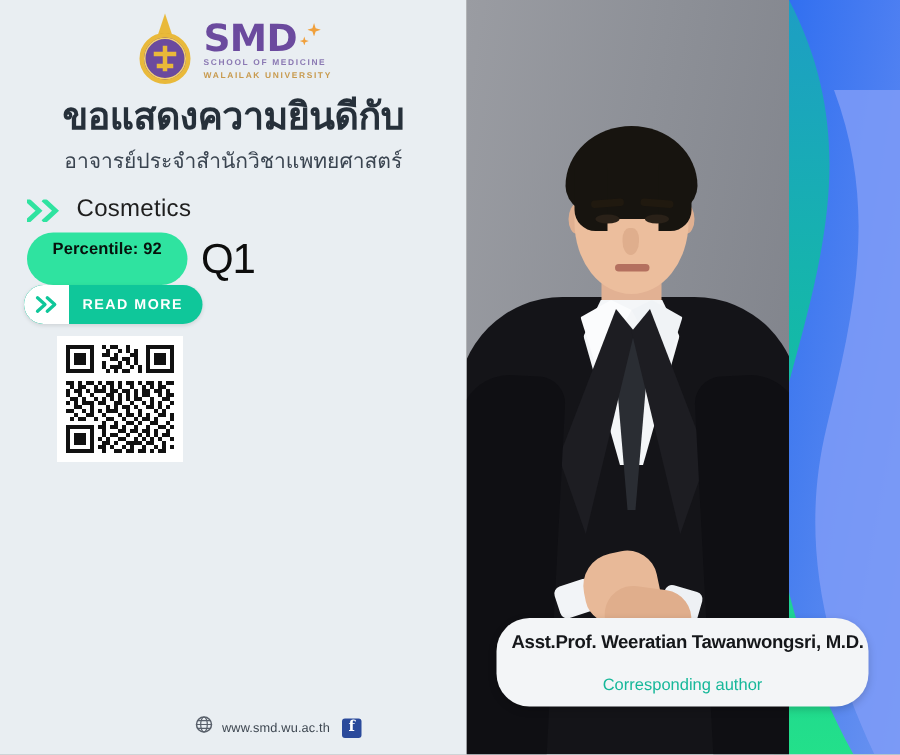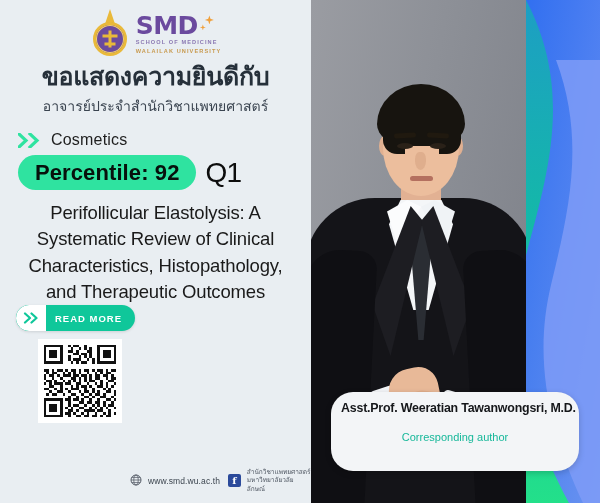--- a/index.html
+++ b/index.html
@@ -57,41 +57,41 @@
      clip-path:polygon(50% 0,62% 38%,100% 50%,62% 62%,50% 100%,38% 62%,0 50%,38% 38%); }
   .smd-spark i:nth-child(2){ left:1px; top:11px; width:6px; height:6px;
      clip-path:polygon(50% 0,62% 38%,100% 50%,62% 62%,50% 100%,38% 62%,0 50%,38% 38%); }
   .smd-sub1, .smd-sub2 {
     font-size:5.6px; letter-spacing:1.1px; color:#8b79b3; font-weight:bold; line-height:1.45;
   }
   .smd-sub2 { color:#c89a4e; }
 
   
   .thai-head {
-    font-family:Liberation Mono, monospace;
+    font-family:Liberation Serif, serif;
     font-size:25px; font-weight:bold; color:#26303a;
     letter-spacing:-0.3px; line-height:1.15; margin-top:2px;
   }
   .thai-sub {
-    font-family:Liberation Mono, monospace;
+    font-family:Liberation Sans, sans-serif;
     font-size:14px; color:#3a4450; line-height:1.45; text-align:center;
     margin-top:3px;
   }
 
   
   .cat-row { display:flex; align-items:center; gap:7px; align-self:flex-start; margin:14px 0 0 18px; }
   .chev-sm { display:flex; gap:1px; }
   .chev-sm svg { display:block; }
   .cat-label { font-size:16px; color:#1e1e1e; letter-spacing:.2px; }
 
   
   .pct-row { display:flex; align-items:center; gap:9px; align-self:flex-start; margin:6px 0 0 18px; }
   .pct-badge {
-    background:#2fe3a0; color:#07110c; font-weight:bold; font-size:22px;
-    border-radius:30px; padding:5px 17px 4px 17px; letter-spacing:.1px;
+    background:#2fe3a0; color:#07110c; font-weight:bold; font-size:11px;
+    border-radius:30px; padding:5px 17px 18px 17px; letter-spacing:.1px;
   }
   .q-label { font-size:28px; font-weight:normal; color:#0d0d0d; letter-spacing:-0.8px; line-height:1; }
 
   
   .art-title {
     font-size:18.5px; color:#1a1a1a; text-align:center; line-height:1.42;
     margin-top:10px; padding:0 14px; letter-spacing:-0.15px;
   }
 
   
@@ -163,21 +163,21 @@
   .arm-l { position:absolute; left:-10px; top:250px; width:70px; height:255px; background:#0f0f13; border-radius:34px 18px 0 0; transform:rotate(3deg); }
   .arm-r { position:absolute; left:158px; top:250px; width:70px; height:255px; background:#0f0f13; border-radius:18px 34px 0 0; transform:rotate(-3deg); }
   .cuff-l { position:absolute; left:60px; top:388px; width:26px; height:22px; background:#f2f4f7; border-radius:5px; transform:rotate(-18deg); }
   .cuff-r { position:absolute; left:130px; top:392px; width:26px; height:22px; background:#eef1f4; border-radius:5px; transform:rotate(16deg); }
   .hand-a { position:absolute; left:78px; top:368px; width:50px; height:46px; background:#e8b998; border-radius:22px 20px 16px 18px; transform:rotate(-12deg); }
   .hand-b { position:absolute; left:92px; top:392px; width:58px; height:38px; background:#e0ae8c; border-radius:20px; transform:rotate(8deg); }
 
   
   .name-card {
     position:absolute; left:20px; bottom:32px; width:248px;
-    background:#f3f5f7; border-radius:22px; padding:9px 10px 28px;
+    background:#f3f5f7; border-radius:22px; padding:9px 10px 8px;
     text-align:center; box-shadow:0 2px 6px rgba(0,0,0,.18);
     z-index:9;
   }
   .name-main { font-size:12.4px; font-weight:bold; color:#15171a; letter-spacing:-0.2px; white-space:nowrap; }
   .name-sub { font-size:11px; color:#17b89a; margin-top:16px; }
 </style>
 </head>
 <body>
 
 <div class="poster">
@@ -215,21 +215,20 @@
         </svg>
       </span>
       <span class="cat-label">Cosmetics</span>
     </div>
 
     <div class="pct-row">
       <span class="pct-badge">Percentile:  92</span>
       <span class="q-label">Q1</span>
     </div>
 
-    <div class="art-title">Perifollicular Elastolysis: A Systematic Review of Clinical Characteristics, Histopathology, and Therapeutic Outcomes</div>
 
     <div class="read-more">
       <span class="rm-circle">
         <svg width="17" height="12" viewBox="0 0 17 12">
           <path d="M2 1.5 L7 6 L2 10.5" fill="none" stroke="#0fc79a" stroke-width="2.2" stroke-linecap="round" stroke-linejoin="round"></path>
           <path d="M8.5 1.5 L13.5 6 L8.5 10.5" fill="none" stroke="#0fc79a" stroke-width="2.2" stroke-linecap="round" stroke-linejoin="round"></path>
         </svg>
       </span>
       <span class="rm-text">READ MORE</span>
     </div>
@@ -414,24 +413,20 @@
     <div class="footer-row">
       <span class="globe-ico">
         <svg width="12" height="12" viewBox="0 0 12 12">
           <circle cx="6" cy="6" r="5" fill="none" stroke="#59606b" stroke-width="1"></circle>
           <ellipse cx="6" cy="6" rx="2.2" ry="5" fill="none" stroke="#59606b" stroke-width=".8"></ellipse>
           <path d="M1 6h10M1.8 3.4h8.4M1.8 8.6h8.4" stroke="#59606b" stroke-width=".8" fill="none"></path>
         </svg>
       </span>
       <span class="site-url">www.smd.wu.ac.th</span>
       <span class="fb-ico">f</span>
-      <span class="fb-text">
-        <span>สำนักวิชาแพทยศาสตร์</span><br>
-        <span>มหาวิทยาลัยวลัยลักษณ์</span>
-      </span>
     </div>
   </div>
 
   <div class="right-panel">
 
     <svg class="wave-svg" viewBox="0 0 289 503" preserveAspectRatio="none">
       <defs>
         <linearGradient id="gTeal" x1="0" y1="0" x2="0" y2="1">
           <stop offset="0%" stop-color="#1d9ec4"></stop>
           <stop offset="45%" stop-color="#14b9a8"></stop>

